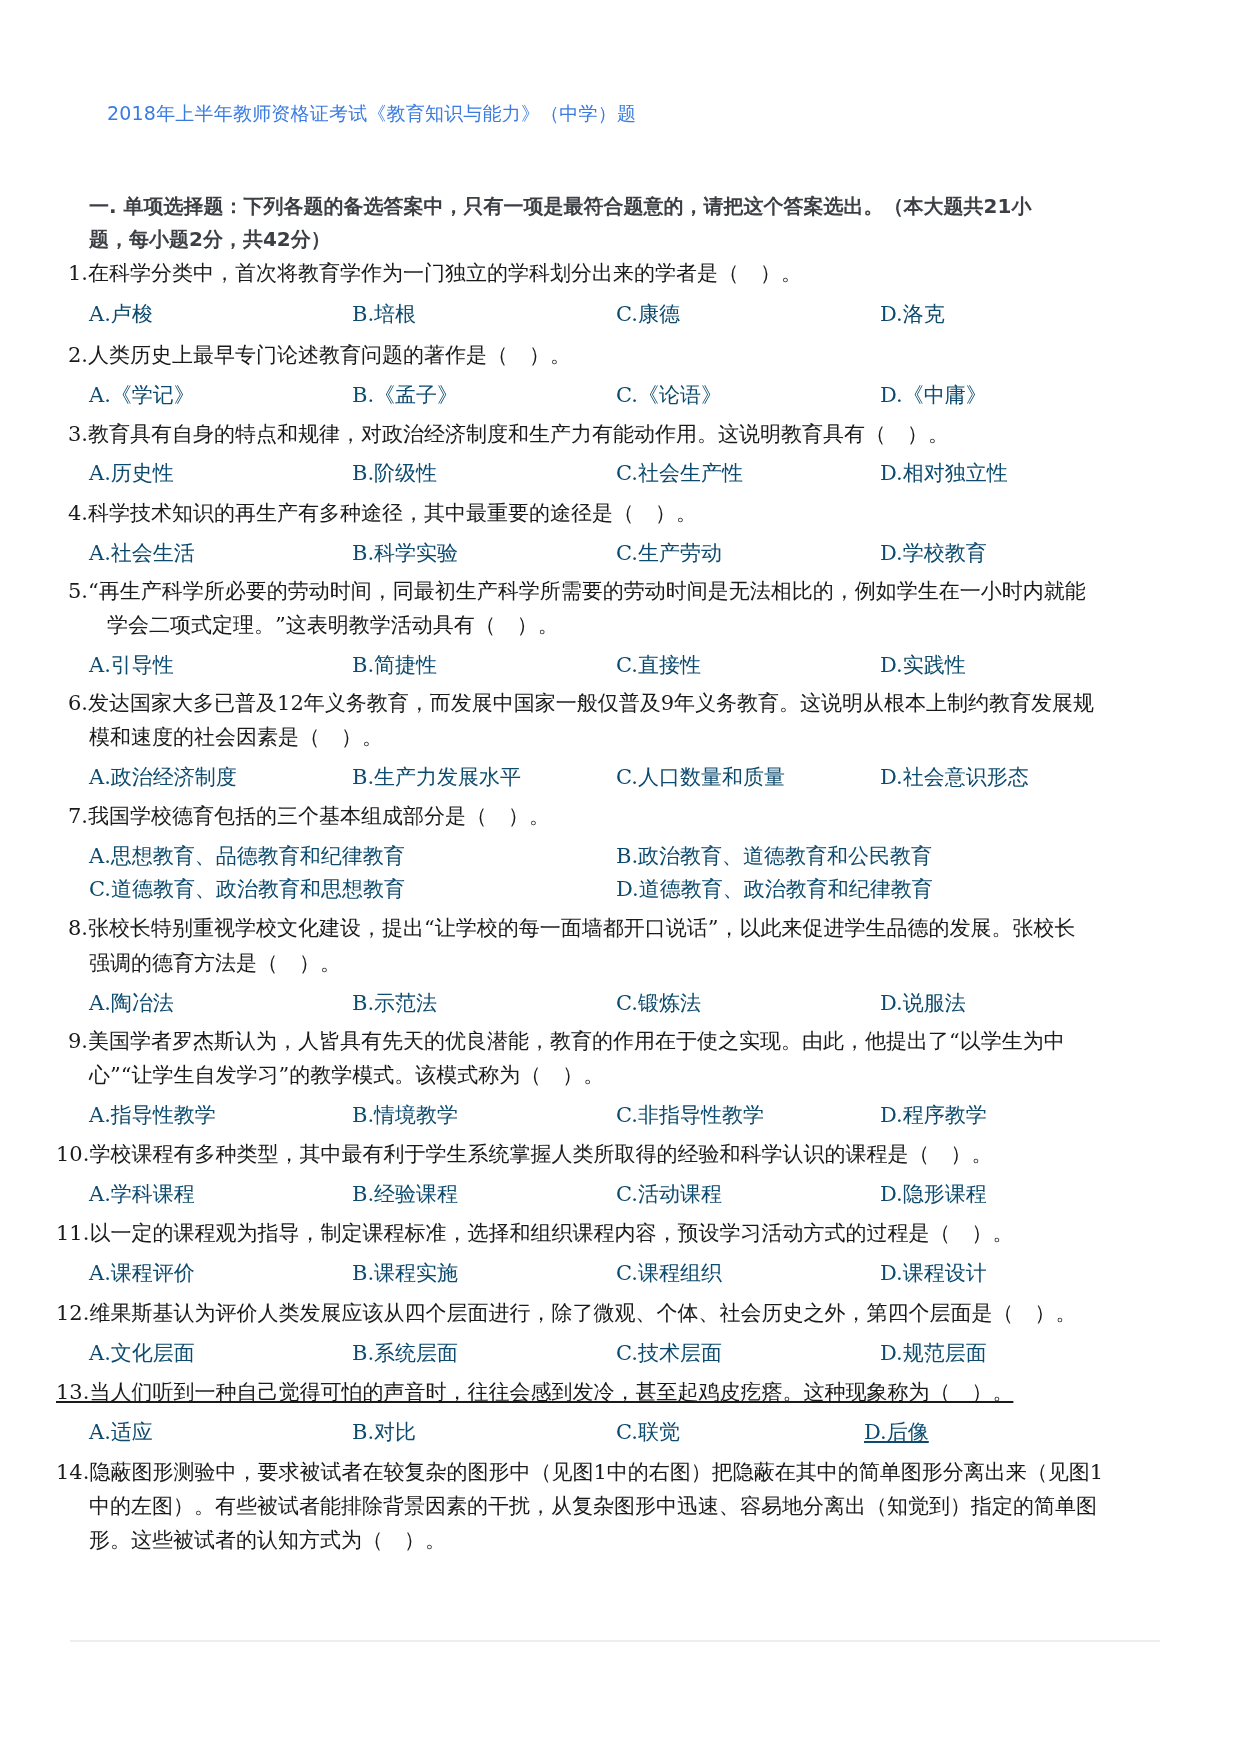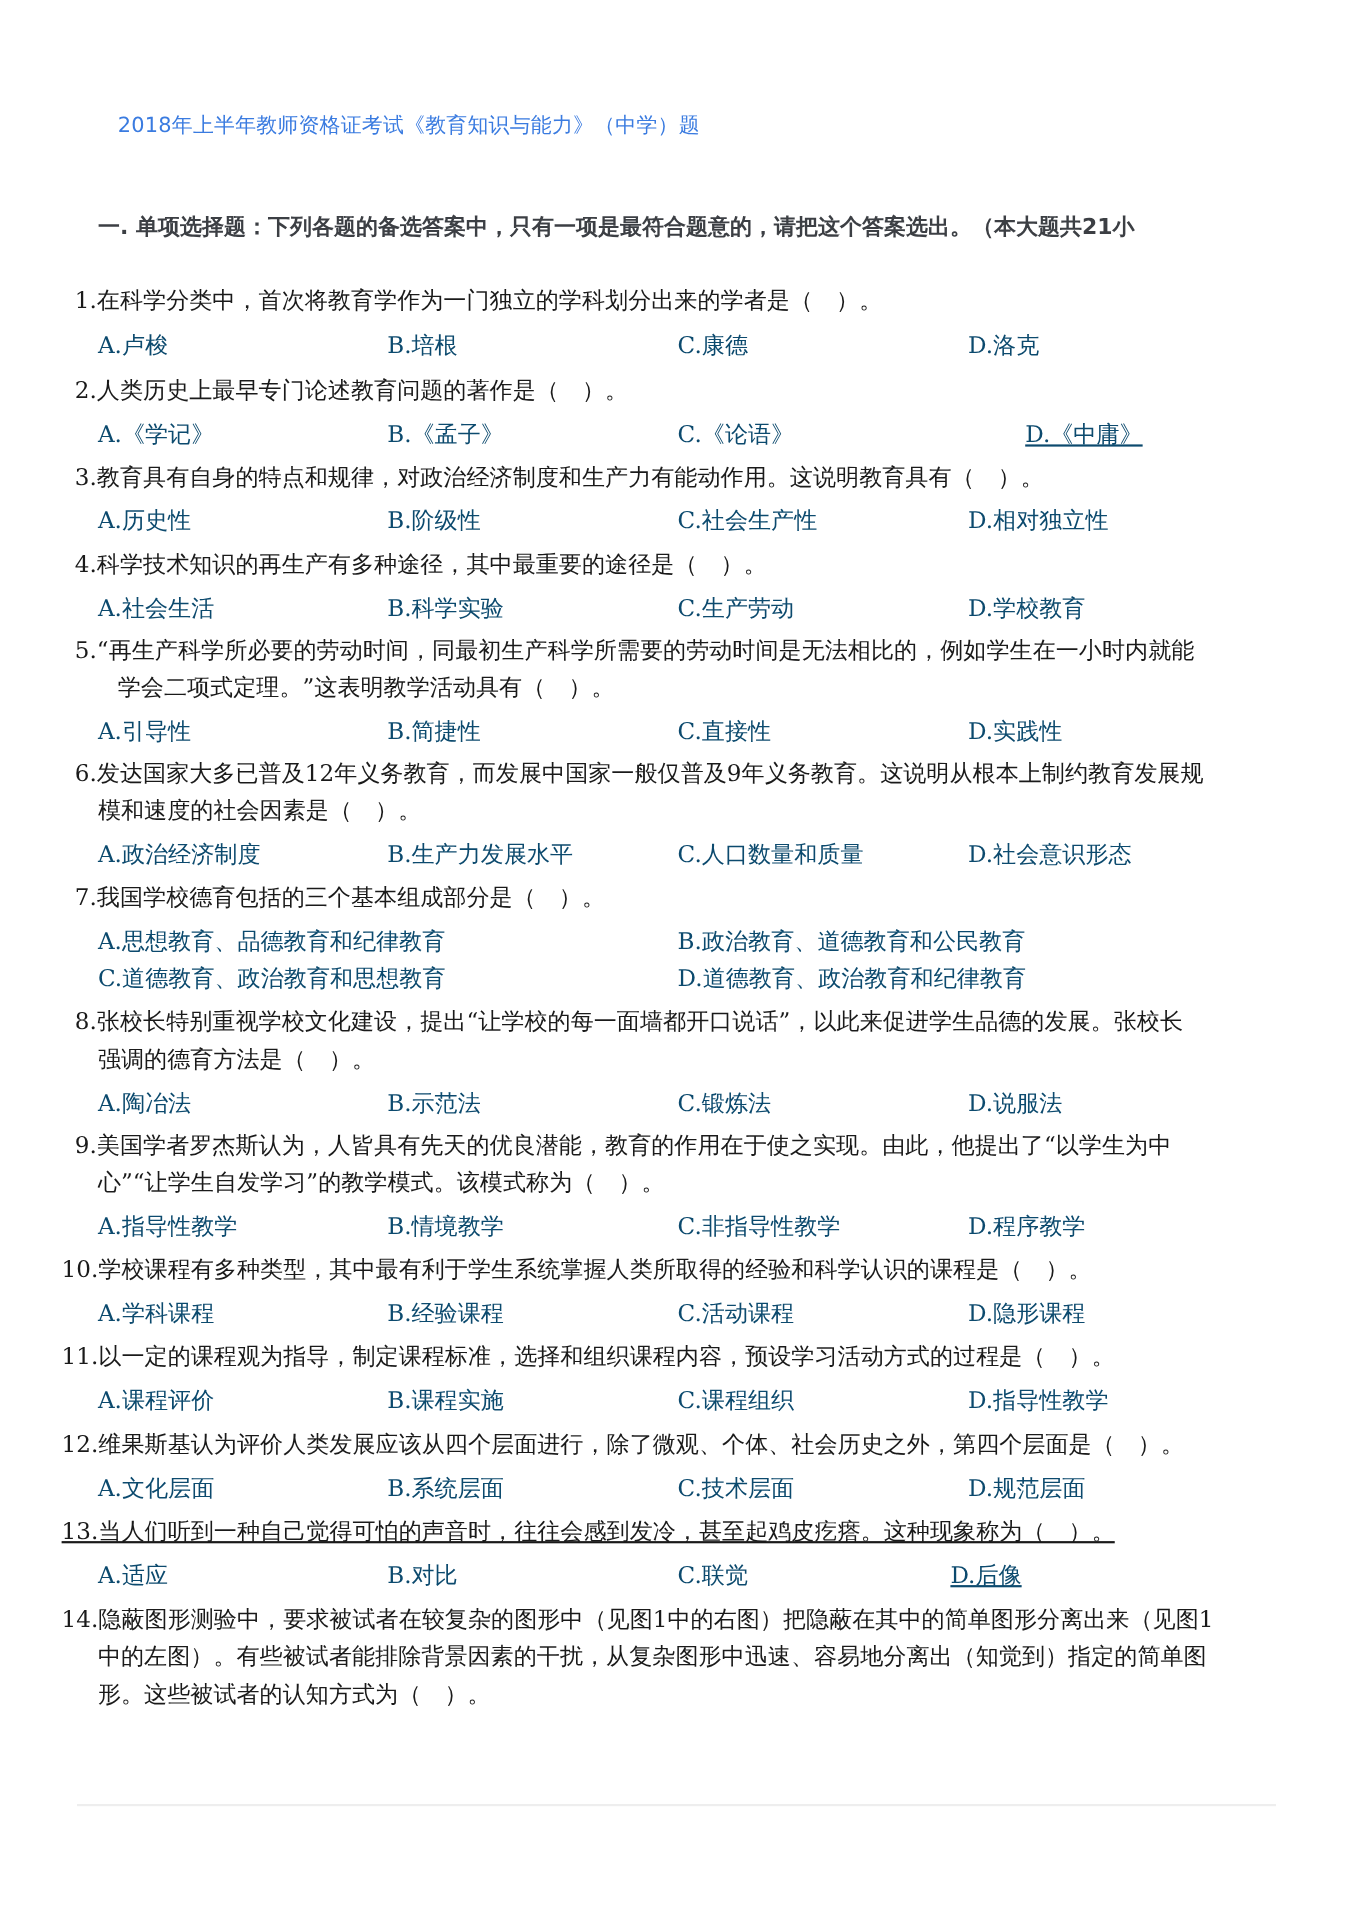--- a/index.html
+++ b/index.html
@@ -33,35 +33,36 @@
 </style>
 </head>
 <body>
 
 <div class="page">
 
   <div class="doc-title">2018年上半年教师资格证考试《教育知识与能力》（中学）题</div>
 
   <div class="section-heading">
     <div>一. 单项选择题：下列各题的备选答案中，只有一项是最符合题意的，请把这个答案选出。（本大题共21小</div>
+    <div>题，每小题2分，共42分）</div>
   </div>
 
   <div class="qbody">
 
     <div class="line" style="left:68px;top:260px;">1.在科学分类中，首次将教育学作为一门独立的学科划分出来的学者是（　）。</div>
     <div class="opt" style="left:89px;top:301px;">A.卢梭</div>
     <div class="opt" style="left:352px;top:301px;">B.培根</div>
     <div class="opt" style="left:616px;top:301px;">C.康德</div>
     <div class="opt" style="left:880px;top:301px;">D.洛克</div>
 
     <div class="line" style="left:68px;top:342px;">2.人类历史上最早专门论述教育问题的著作是（　）。</div>
     <div class="opt" style="left:89px;top:382px;">A.《学记》</div>
     <div class="opt" style="left:352px;top:382px;">B.《孟子》</div>
     <div class="opt" style="left:616px;top:382px;">C.《论语》</div>
-    <div class="opt" style="left:932px;top:382px;text-decoration:underline;">D.《中庸》</div>
+    <div class="opt" style="left:880px;top:382px;">D.《中庸》</div>
 
     <div class="line" style="left:68px;top:421px;">3.教育具有自身的特点和规律，对政治经济制度和生产力有能动作用。这说明教育具有（　）。</div>
     <div class="opt" style="left:89px;top:460px;">A.历史性</div>
     <div class="opt" style="left:352px;top:460px;">B.阶级性</div>
     <div class="opt" style="left:616px;top:460px;">C.社会生产性</div>
     <div class="opt" style="left:880px;top:460px;">D.相对独立性</div>
 
     <div class="line" style="left:68px;top:500px;">4.科学技术知识的再生产有多种途径，其中最重要的途径是（　）。</div>
     <div class="opt" style="left:89px;top:540px;">A.社会生活</div>
     <div class="opt" style="left:352px;top:540px;">B.科学实验</div>
@@ -105,21 +106,21 @@
     <div class="line" style="left:56px;top:1141px;">10.学校课程有多种类型，其中最有利于学生系统掌握人类所取得的经验和科学认识的课程是（　）。</div>
     <div class="opt" style="left:89px;top:1181px;">A.学科课程</div>
     <div class="opt" style="left:352px;top:1181px;">B.经验课程</div>
     <div class="opt" style="left:616px;top:1181px;">C.活动课程</div>
     <div class="opt" style="left:880px;top:1181px;">D.隐形课程</div>
 
     <div class="line" style="left:56px;top:1220px;">11.以一定的课程观为指导，制定课程标准，选择和组织课程内容，预设学习活动方式的过程是（　）。</div>
     <div class="opt" style="left:89px;top:1260px;">A.课程评价</div>
     <div class="opt" style="left:352px;top:1260px;">B.课程实施</div>
     <div class="opt" style="left:616px;top:1260px;">C.课程组织</div>
-    <div class="opt" style="left:880px;top:1260px;">D.指导性教学</div>
+    <div class="opt" style="left:880px;top:1260px;">D.课程设计</div>
 
     <div class="line" style="left:56px;top:1300px;">12.维果斯基认为评价人类发展应该从四个层面进行，除了微观、个体、社会历史之外，第四个层面是（　）。</div>
     <div class="opt" style="left:89px;top:1340px;">A.文化层面</div>
     <div class="opt" style="left:352px;top:1340px;">B.系统层面</div>
     <div class="opt" style="left:616px;top:1340px;">C.技术层面</div>
     <div class="opt" style="left:880px;top:1340px;">D.规范层面</div>
 
     <div class="line" style="left:56px;top:1379px;text-decoration:underline;">13.当人们听到一种自己觉得可怕的声音时，往往会感到发冷，甚至起鸡皮疙瘩。这种现象称为（　）。</div>
     <div class="opt" style="left:89px;top:1419px;">A.适应</div>
     <div class="opt" style="left:352px;top:1419px;">B.对比</div>

